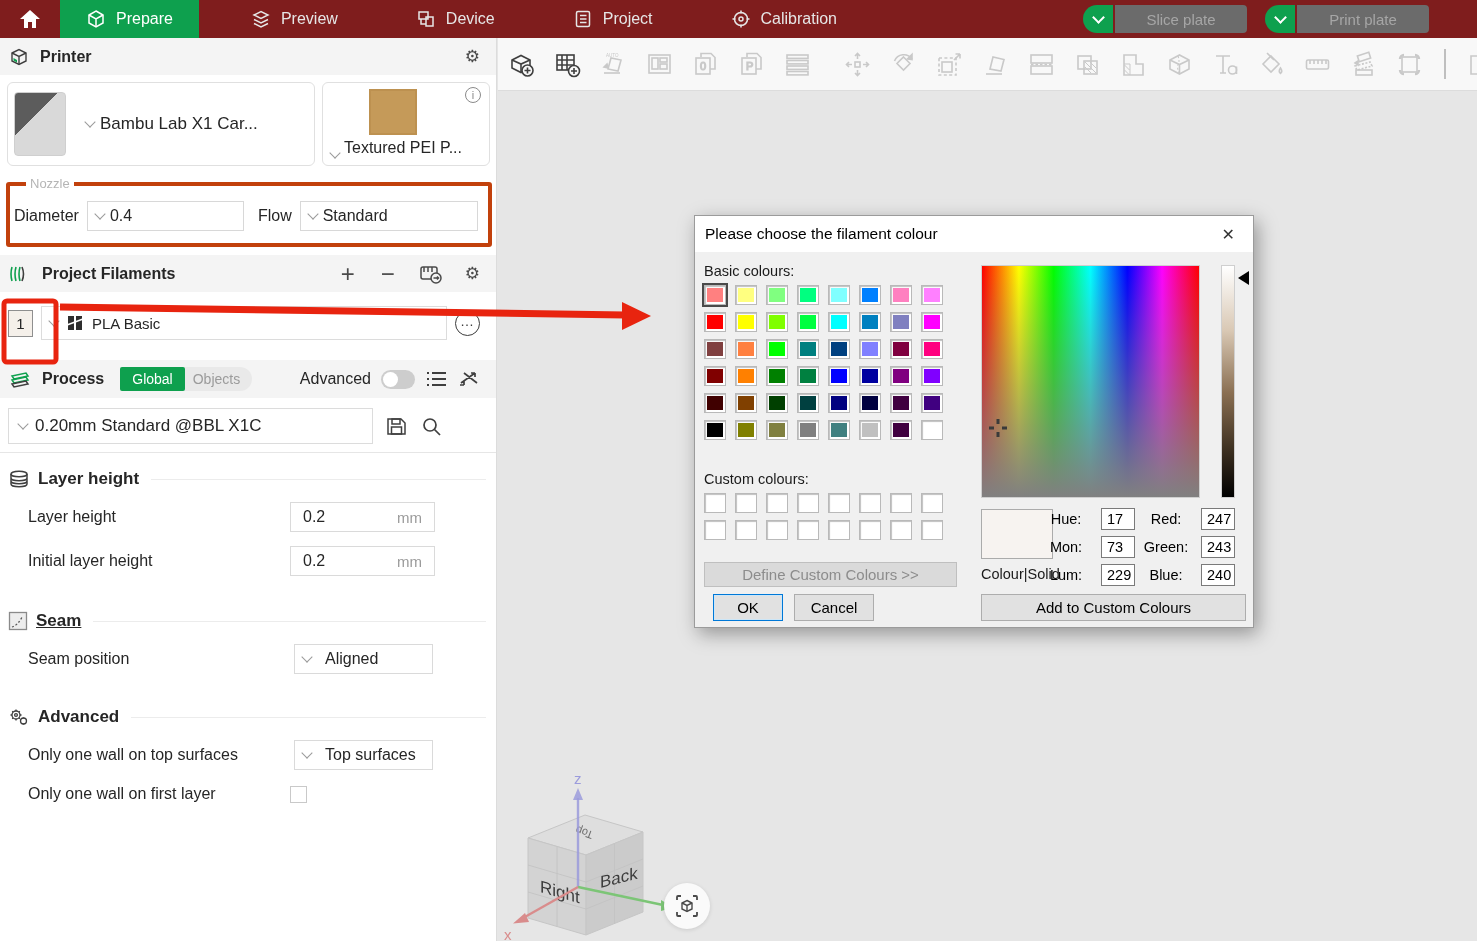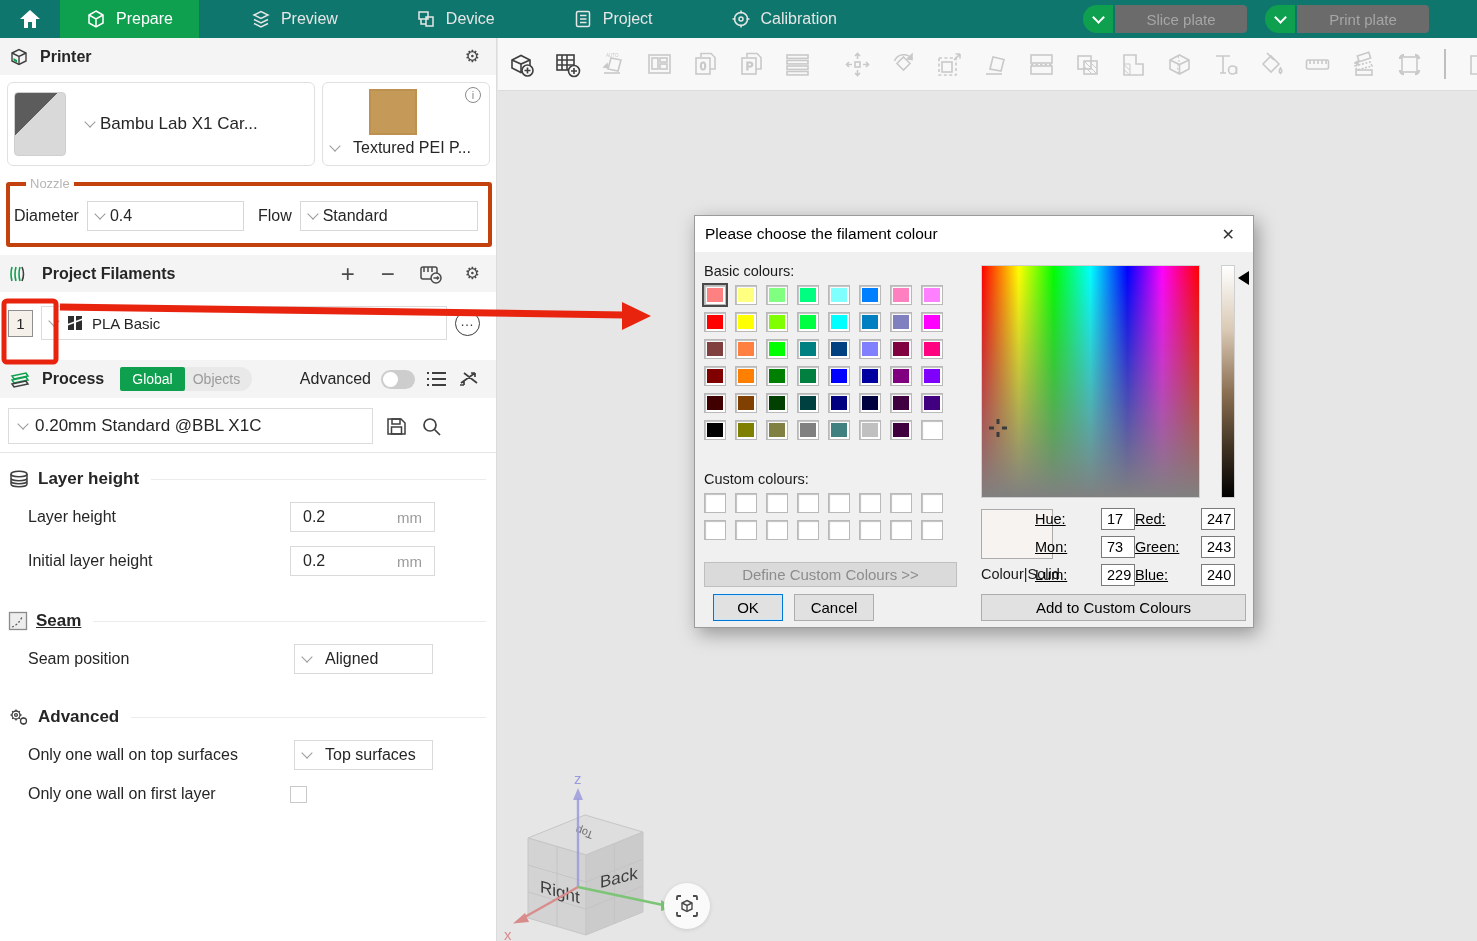--- a/index.html
+++ b/index.html
@@ -3,21 +3,21 @@
 <meta charset="utf-8">
 <style>
   * { box-sizing: border-box; margin: 0; padding: 0; }
   html,body { width:1477px; height:941px; overflow:hidden;
     font-family:"Liberation Sans", sans-serif; background:#E6E6E6; }
 
   .app { position:absolute; inset:0; }
 
   
   .topbar { position:absolute; left:0; top:0; width:1477px; height:38px;
-    background:#0f766e; display:flex; align-items:stretch; color:#ECECEC; }
+    background:#7f1d1d; display:flex; align-items:stretch; color:#ECECEC; }
   .home-btn { width:60px; display:flex; align-items:center; justify-content:center; }
   .tab { display:flex; align-items:center; gap:10px; padding:0 26px; font-size:16px;
     color:#E6E6E6; cursor:pointer; }
   .tab.active { background:#0EA04E; color:#fff; }
   .tab + .tab { margin-left:26px; }
   .tab .ticon { width:20px; height:20px; display:flex; align-items:center; justify-content:center; }
   .topbar-right { margin-left:auto; display:flex; align-items:center; gap:18px; padding-right:48px; }
   .plate-btn { display:flex; align-items:center; height:28px; }
   .plate-btn .chevpart { width:30px; height:28px; background:#0EA04E; border-radius:14px 0 0 14px;
     display:flex; align-items:center; justify-content:center; margin-right:2px; }
@@ -37,21 +37,21 @@
   .printer-cards { display:flex; gap:7px; padding:7px 5px 6px 7px; }
   .card { border:1px solid #E0E0E0; border-radius:6px; background:#fff; }
   .printer-card { width:308px; height:84px; display:flex; align-items:center; gap:6px; padding:0 6px; }
   .printer-thumb { width:52px; height:64px; background:linear-gradient(135deg,#5c5c5c 0 38%,#d9d9d9 38% 100%);
     border-radius:4px; border:1px solid #cfcfcf; }
   .plate-card { width:168px; height:84px; position:relative; padding:4px 8px; }
   .plate-thumb { position:absolute; left:46px; top:6px; width:48px; height:46px; background:#C59A59;
     box-shadow:inset 0 0 0 2px #BD9150; }
   .info-icon { position:absolute; right:8px; top:4px; width:16px; height:16px; border:1px solid #8a8a8a;
     border-radius:50%; font-size:11px; color:#8a8a8a; display:flex; align-items:center; justify-content:center; }
-  .plate-name { position:absolute; left:8px; bottom:8px; display:flex; align-items:center; gap:14px; font-size:16px; }
+  .plate-name { position:absolute; left:8px; bottom:8px; display:flex; align-items:flex-end; gap:5px; font-size:16px; }
   .gchev { width:8px; height:8px; border-right:1.6px solid #9a9a9a; border-bottom:1.6px solid #9a9a9a;
     transform:rotate(45deg); margin-top:-4px; flex:none; }
   fieldset.nozzle { margin:4px 8px 8px 6px; border:4px solid #c2410c; border-radius:3px; padding:8px 2px 12px 2px; }
   fieldset.nozzle legend { color:#B5B5B5; font-size:13px; margin-left:14px; padding:0 4px; }
   .nozzle-row { display:flex; align-items:center; gap:8px; padding:2px 8px 0 0; }
   .nz-label { font-size:16px; padding-left:2px; }
   .combo { display:flex; align-items:center; gap:6px; border:1px solid #D8D8D8; background:#fff;
     height:30px; padding:0 8px; font-size:16px; }
   .combo-d { width:157px; }
   .combo-f { width:178px; }
@@ -119,21 +119,21 @@
   .hsgrad { position:absolute; left:286px; top:49px; width:219px; height:233px; border:1px solid #CFCFCF;
     background:
       linear-gradient(to bottom, rgba(128,128,128,0), rgb(128,128,128)),
       linear-gradient(to right, #F00 0%, #FF0 17%, #0F0 33%, #0FF 50%, #00F 67%, #F0F 83%, #F00 100%); }
   .lumbar { position:absolute; left:526px; top:49px; width:14px; height:233px; border:1px solid #CFCFCF;
     background:linear-gradient(to bottom, #FFFFFF 0%, #D9C8B4 28%, #8A6F52 55%, #3C2F20 80%, #000 100%); }
   .lumarrow { position:absolute; left:543px; top:55px; width:0; height:0;
     border-top:7px solid transparent; border-bottom:7px solid transparent; border-right:11px solid #000; }
   .crosshair { position:absolute; left:294px; top:203px; }
   .preview { position:absolute; left:286px; top:293px; width:72px; height:50px; border:1px solid #ABABAB; }
-  .fld-label { position:absolute; width:62px; text-align:left; font-size:14.5px;text-decoration:underline; }
+  .fld-label { position:absolute; width:62px; text-align:center; font-size:14.5px; }
   .fld-input { position:absolute; width:34px; height:22px; border:1px solid #7A7A7A; background:#fff;
     font-size:14.5px; display:flex; align-items:center; padding-left:5px; }
 
   
   .annotation { position:absolute; inset:0; z-index:50; pointer-events:none; }
 </style>
 </head>
 <body>
 
 <div class="app">

